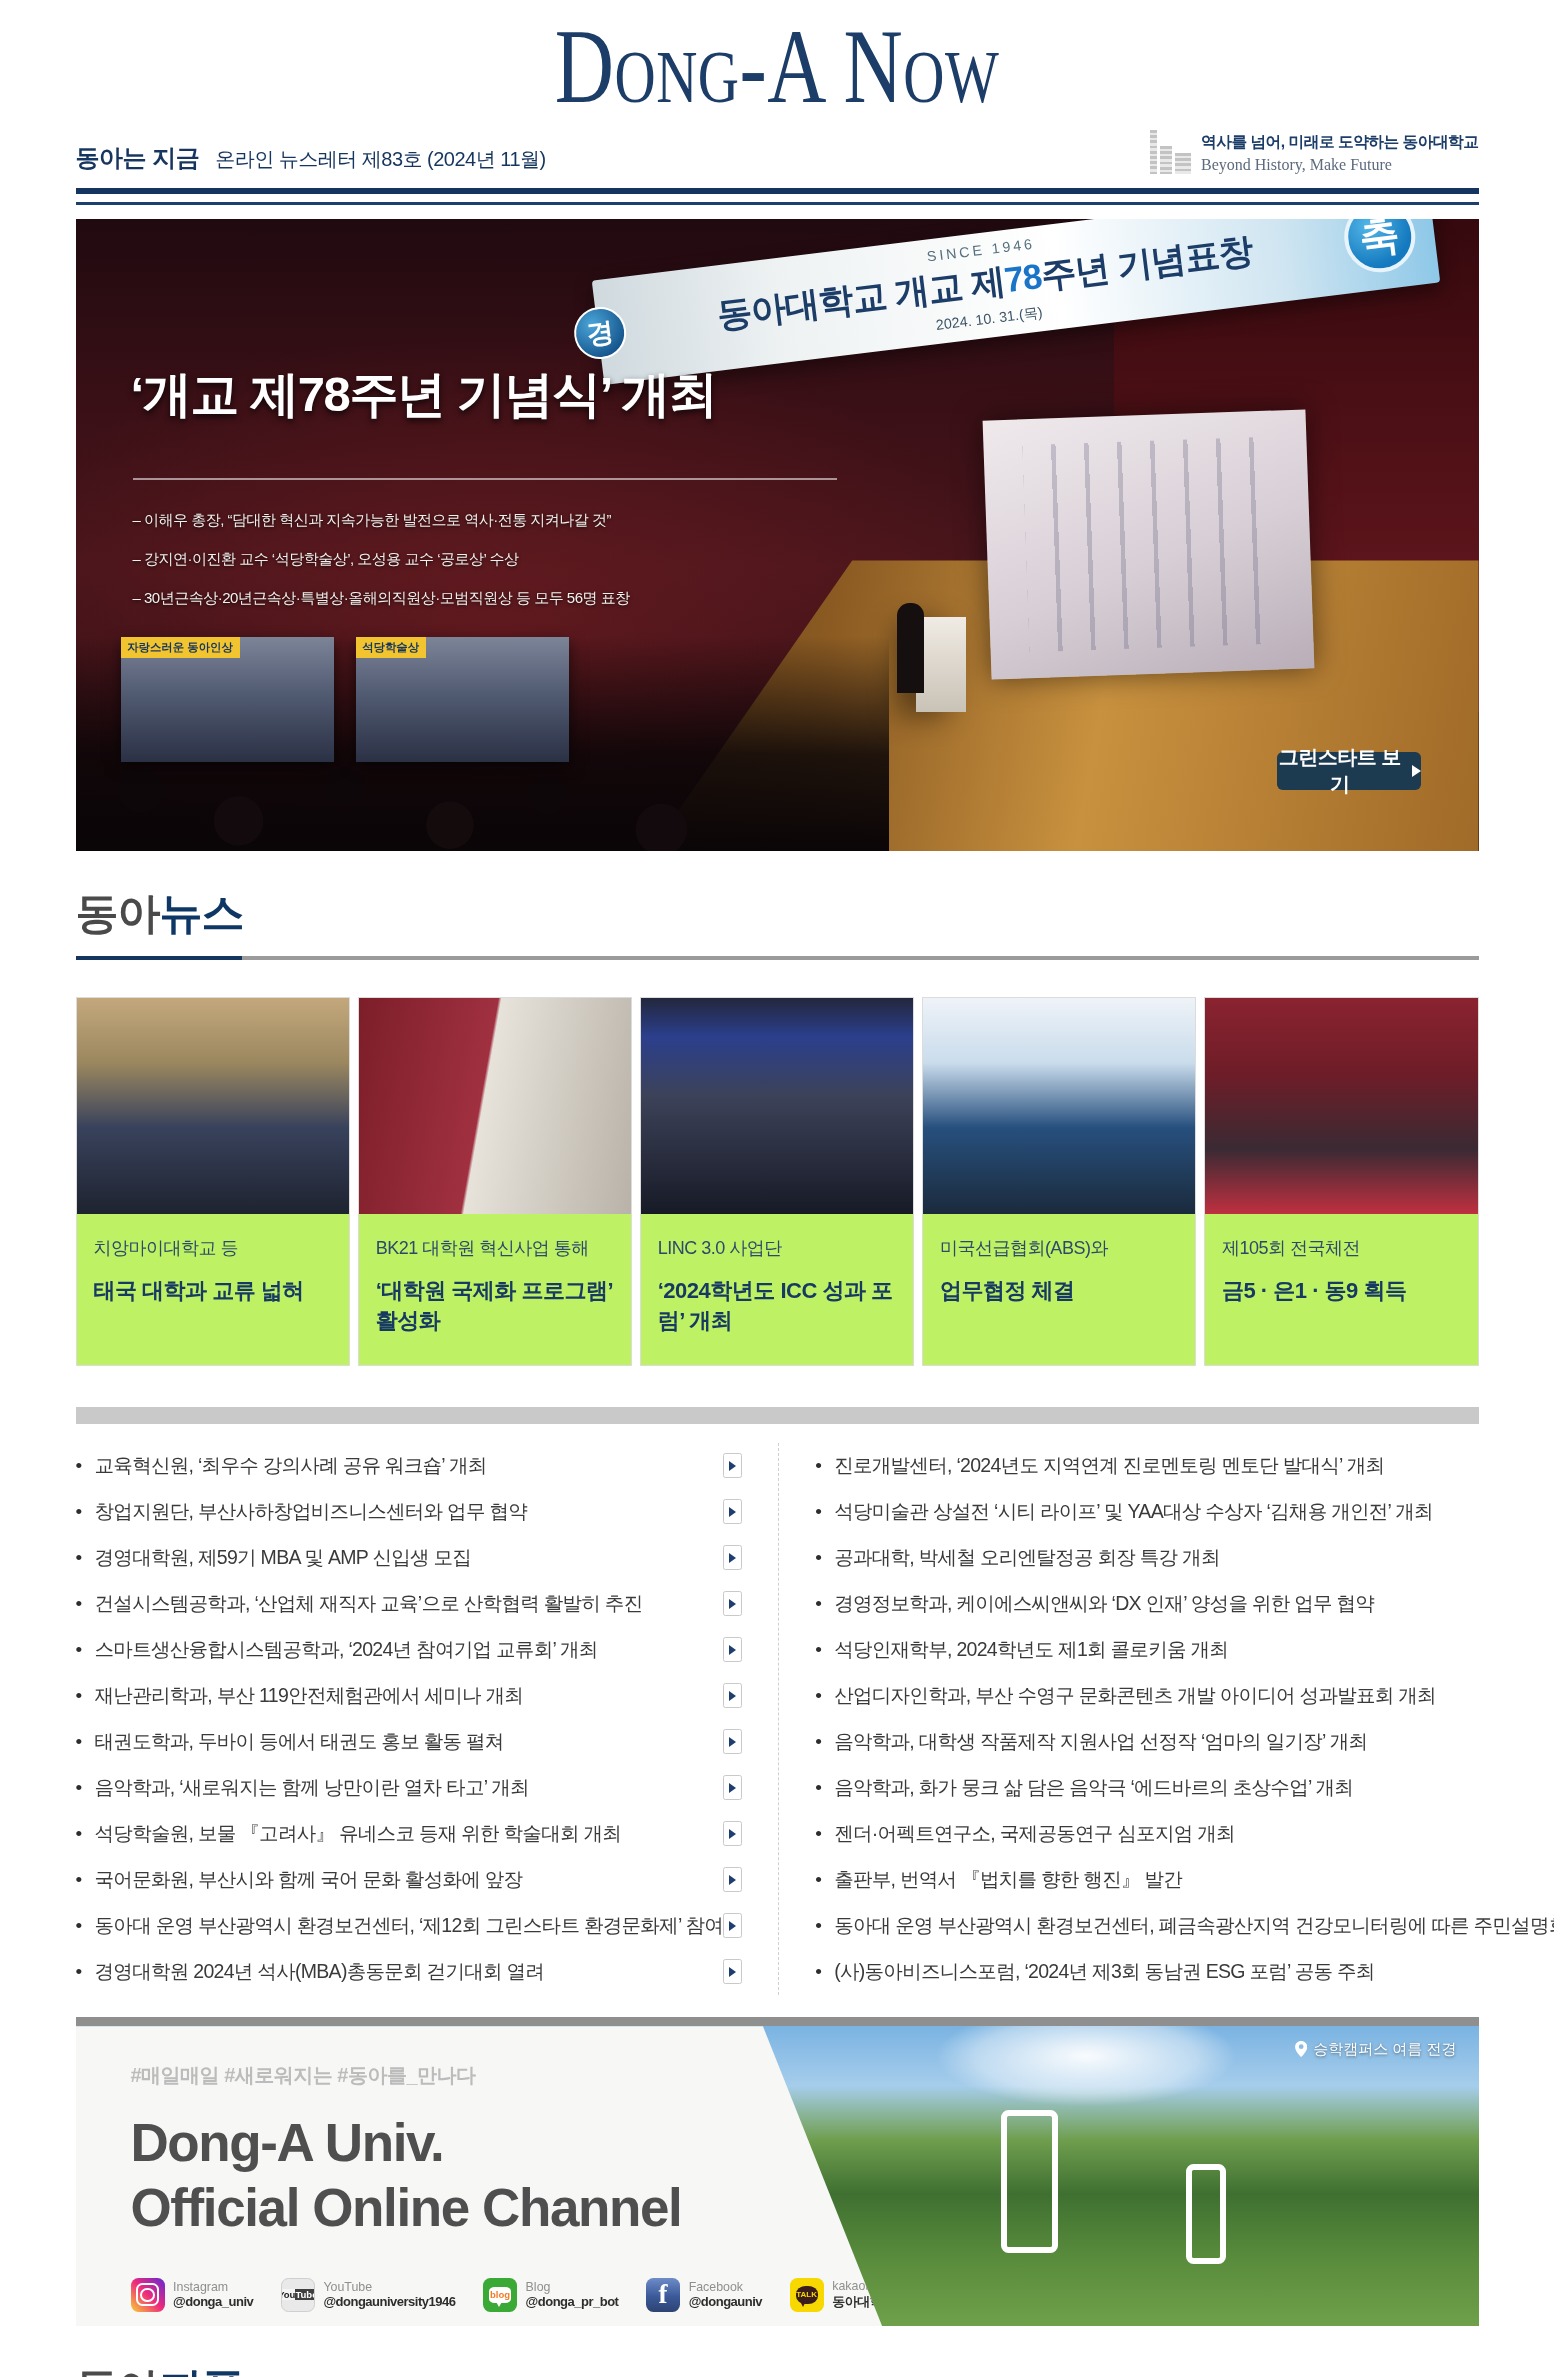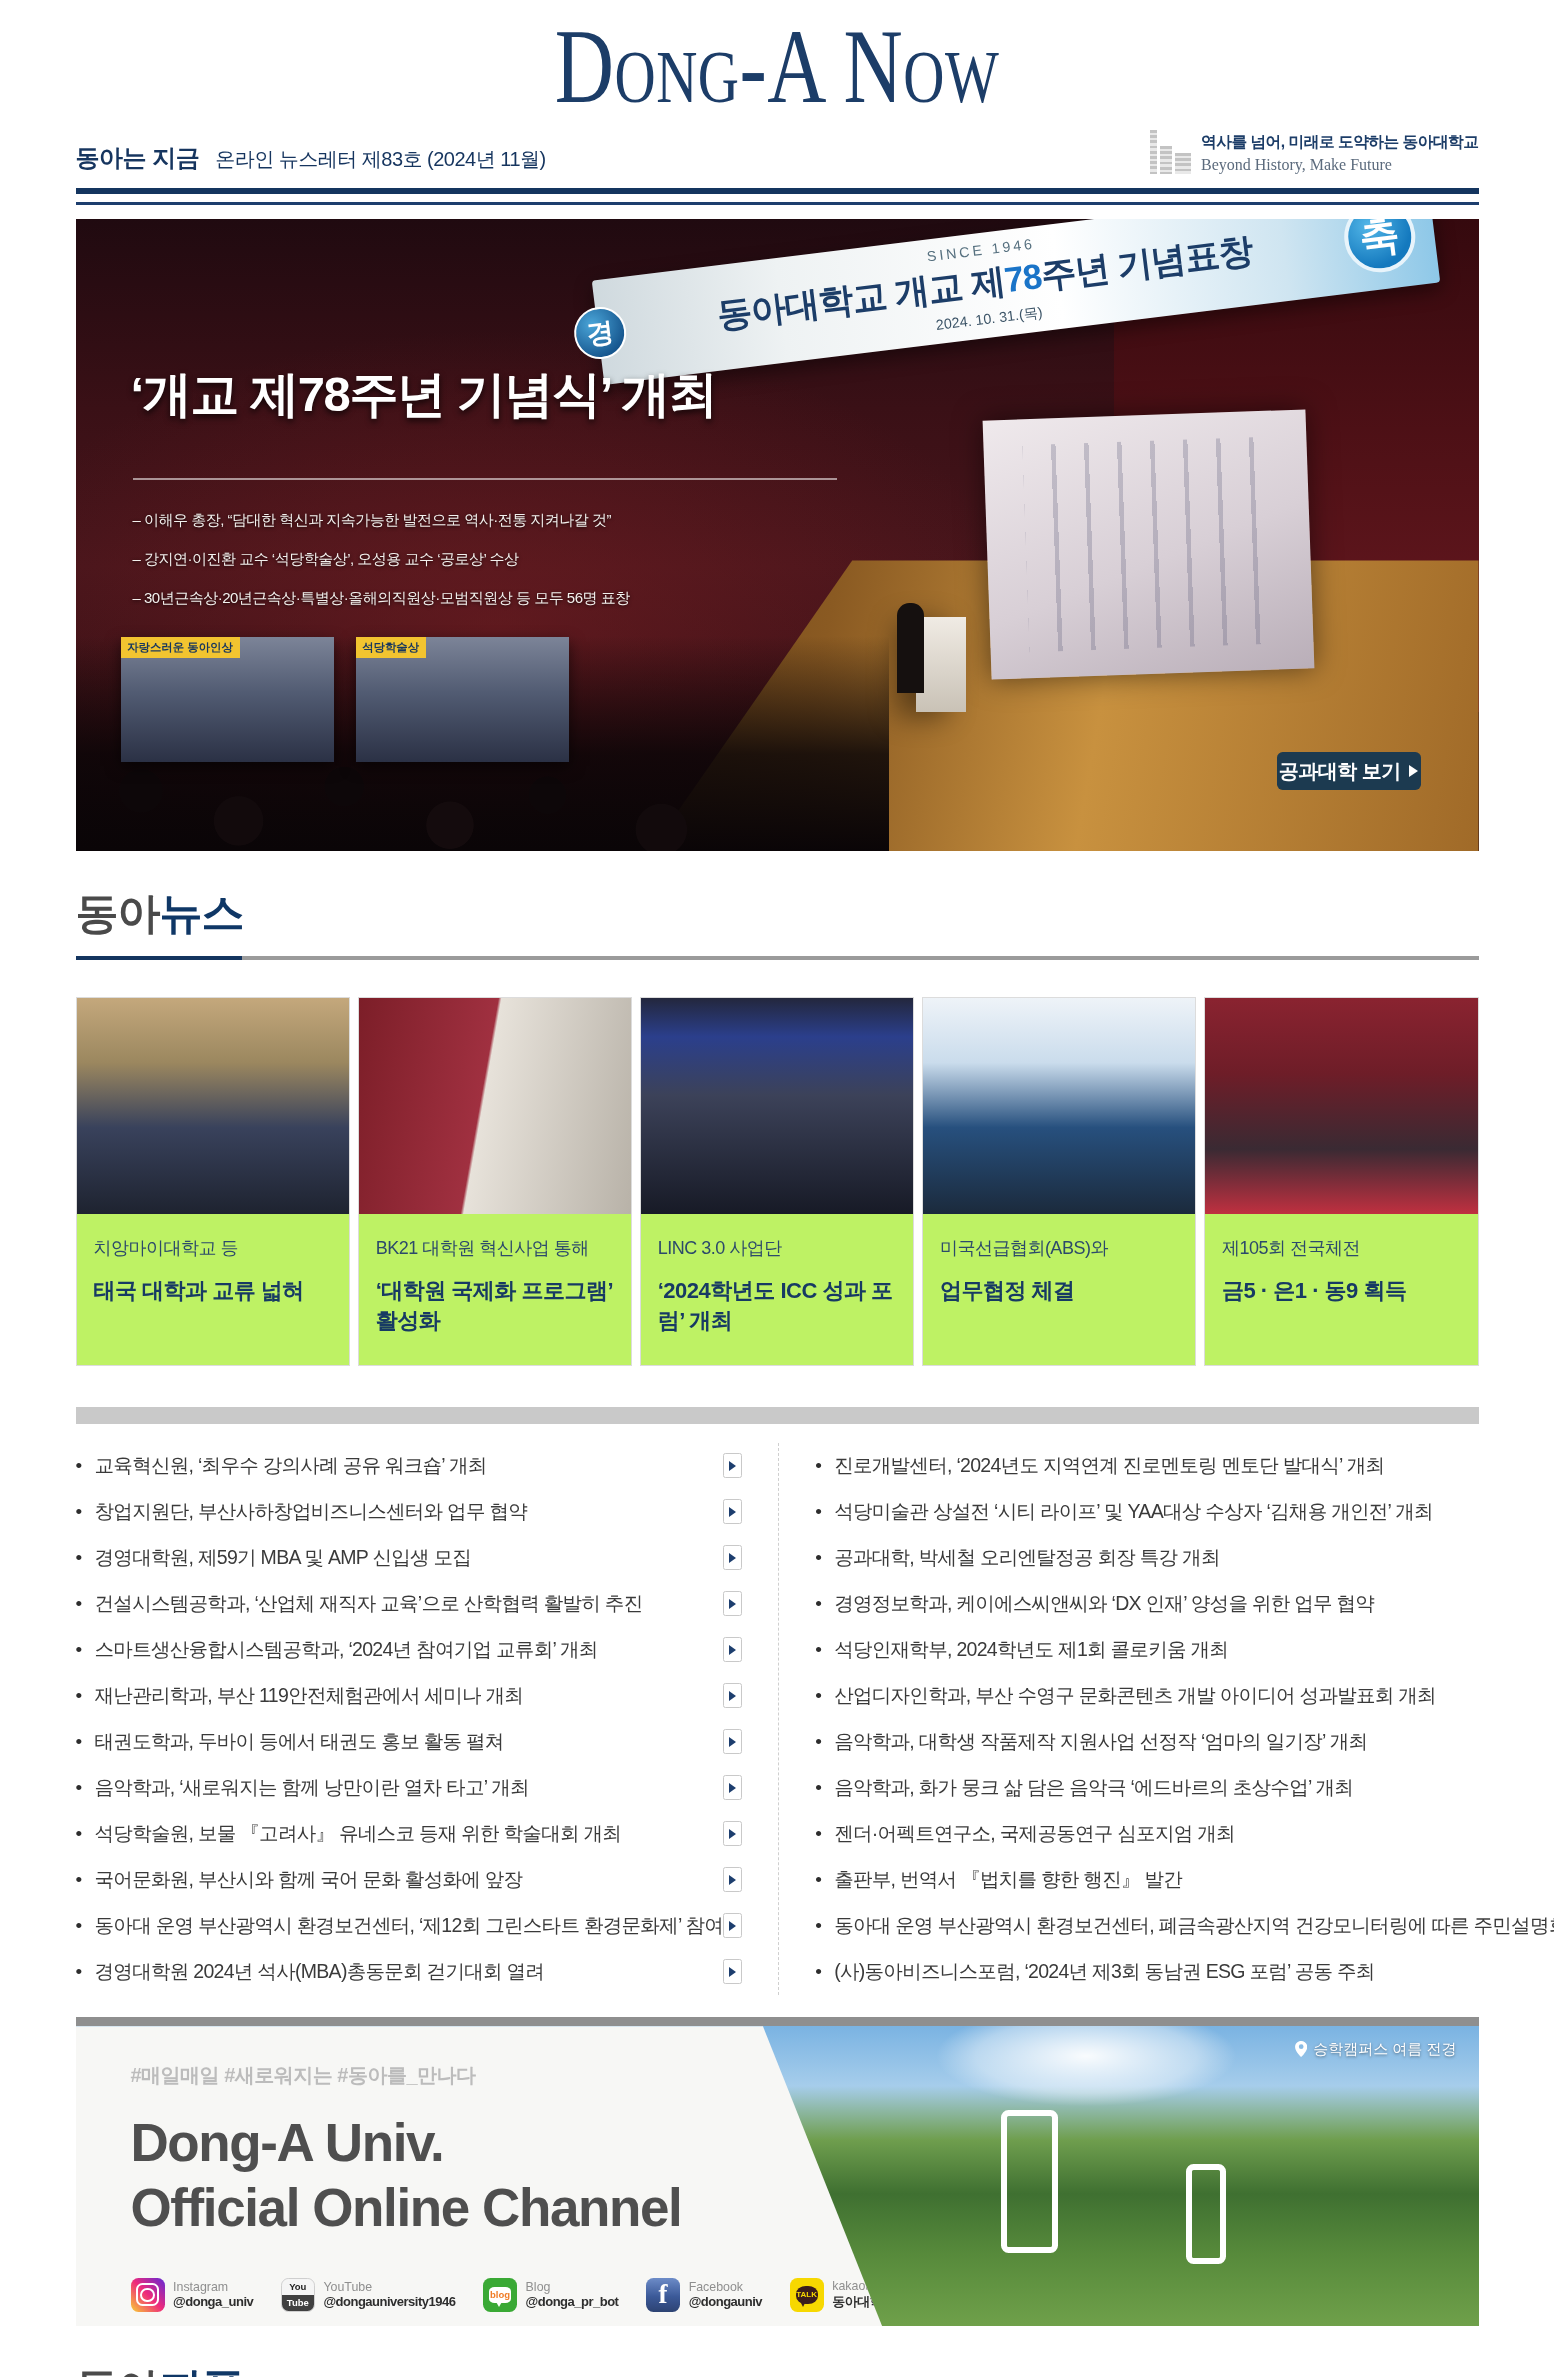--- a/index.html
+++ b/index.html
@@ -157,21 +157,21 @@
   .ch-item { display:flex; align-items:center; gap:8.6px; cursor:pointer; }
   .ch-item .meta .p { font-size:12.4px; color:#8f8f8f; }
   .ch-item .meta .h { font-size:13px; font-weight:bold; color:#2e2e2e; margin-top:1.9px; letter-spacing:-0.5px; }
 
   
   .icon { border-radius:22%; display:flex; align-items:center; justify-content:center; flex:0 0 auto; position:relative; }
   .icon.sm { width:34px; height:34px; }
   .ic-insta { background:linear-gradient(45deg,#f9ce34 0%, #ee2a7b 50%, #6228d7 100%); }
   .ic-insta::before { content:""; position:absolute; inset:16%; border:2.4px solid #fff; border-radius:28%; }
   .ic-insta::after { content:""; position:absolute; width:30%; height:30%; border:2.4px solid #fff; border-radius:50%; }
-  .ic-yt { background:#e9e9e9; flex-direction:column; overflow:hidden; border:0.5px solid #cfcfcf; }
+  .ic-yt { background:#e9e9e9; overflow:hidden; border:0.5px solid #cfcfcf; }
   .ic-yt .yt-top { flex:1; width:100%; background:#f5f5f5; color:#222; font-weight:bold; display:flex; align-items:center; justify-content:center; }
   .ic-yt .yt-bot { flex:1; width:100%; background:#404040; color:#fff; font-weight:bold; display:flex; align-items:center; justify-content:center;text-align:center; }
   .icon.sm.ic-yt span { font-size:9.5px; }
   .ic-blog { background:#3aa935; }
   .ic-blog .bub { background:#fff; border-radius:26%; width:62%; height:48%; display:flex; align-items:center; justify-content:center; position:relative; }
   .ic-blog .bub::after { content:""; position:absolute; bottom:-26%; left:28%; border-left:4.8px solid transparent; border-right:4.8px solid transparent; border-top:7.6px solid #fff; }
   .icon.sm .bub span { color:#f07d28; font-size:9.5px; font-weight:bold; }
   .ic-fb { background:linear-gradient(180deg,#6d8cc8 0%, #3b5998 55%, #2d4373 100%); color:#fff;
     font-family:"Liberation Serif","DejaVu Serif",serif; font-weight:bold; }
   .icon.sm.ic-fb { font-size:27px; }
@@ -235,21 +235,21 @@
     </div>
     <div class="hero-shots">
       <div class="hero-shot">
           <span class="tag">자랑스러운 동아인상</span>
         </div>
       <div class="hero-shot">
           <span class="tag">석당학술상</span>
         </div>
     </div>
     <button class="hero-btn">
-      <span>공과대학 보기</span>
+      <span>그린스타트 보기</span>
         <span class="tri"></span>
     </button>
   </div>
 
   <div class="sec-head">
     <div class="sec-title"><span class="g">동아</span><span class="a">뉴스</span></div>
     <div class="sec-rule"></div>
   </div>
 
   <div class="cards news">

